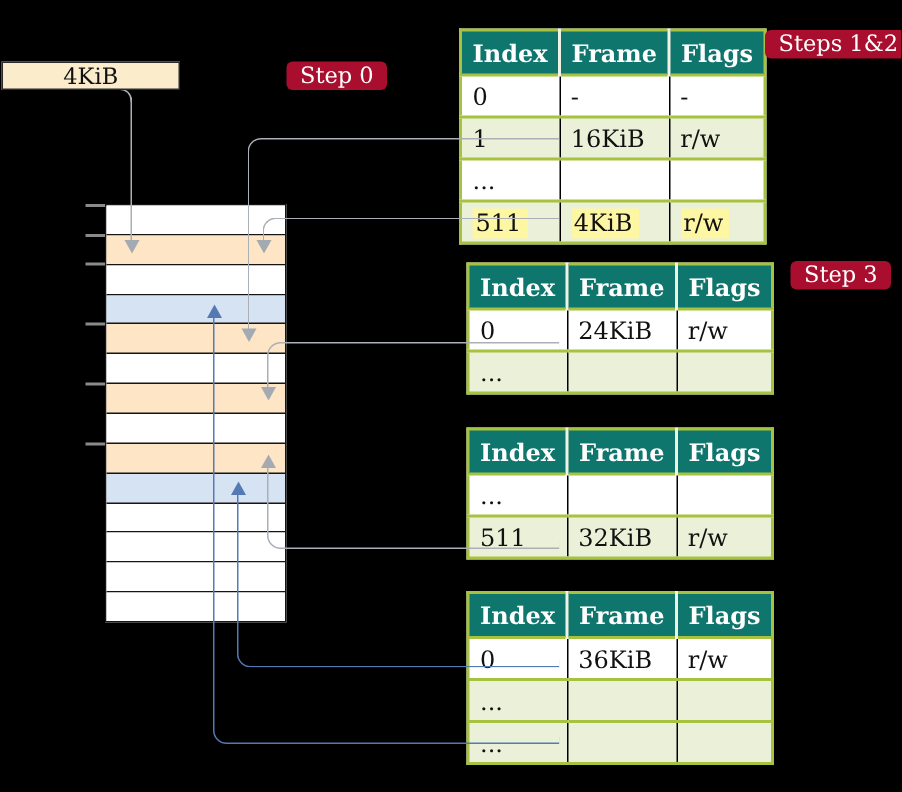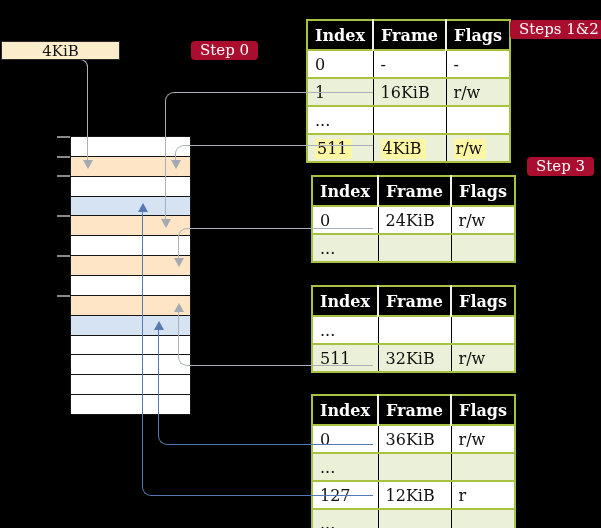--- a/index.html
+++ b/index.html
@@ -44,21 +44,21 @@
   .arr.down-gray { border-left:5px solid transparent; border-right:5px solid transparent; border-top:9px solid #a4aab1; }
   .arr.up-gray   { border-left:5px solid transparent; border-right:5px solid transparent; border-bottom:9px solid #a4aab1; }
   .arr.up-blue   { border-left:5px solid transparent; border-right:5px solid transparent; border-bottom:9px solid #5579b2; }
   
   .ptable {
     position:absolute; border-collapse:collapse; table-layout:fixed;
     background:#fff; font-size:16px; color:#111; z-index:2;
     border:2px solid #a6c23f;
   }
   .ptable th {
-    background:#000000; color:#fff; font-weight:bold; text-align:right;
+    background:#0f766e; color:#fff; font-weight:bold; text-align:right;
     padding:2px 7px; height:24px; border-left:2px solid #f0f3e4; font-size:16px;margin-left:16px;
   }
   .ptable th:first-child { border-left:none; }
   .ptable td {
     padding:1px 7px; height:24px; vertical-align:middle;
     border-left:1px solid #000; border-top:2px solid #a6c23f;
     background:#fff;
   }
   .ptable td:first-child { border-left:none; }
   .ptable tr.shaded td { background:#ebf1d8; }
@@ -68,21 +68,21 @@
 <body>
 
 <div id="canvas">
 
   <div class="framebox">
     <span>4KiB</span>
   </div>
 
   <div class="steplabel" style="left:191px; top:41px;">Step 0</div>
   <div class="steplabel" style="left:510px; top:20px;">Steps 1&amp;2</div>
-  <div class="steplabel" style="left:527px; top:157px;">Step 3</div>
+  <div class="steplabel" style="left:527px; top:174px;">Step 3</div>
 
   <div id="memcol">
       <div class="mcell white"></div>
       <div class="mcell peach"></div>
       <div class="mcell white"></div>
       <div class="mcell blue"></div>
       <div class="mcell peach"></div>
       <div class="mcell white"></div>
       <div class="mcell peach"></div>
       <div class="mcell white"></div>
@@ -231,25 +231,20 @@
       <tr>
         <td>0</td>
         <td>36KiB</td>
         <td>r/w</td>
       </tr>
       <tr class="shaded">
         <td>...</td>
         <td></td>
         <td></td>
       </tr>
-      <tr>
-        <td>127</td>
-        <td>12KiB</td>
-        <td>r</td>
-      </tr>
       <tr class="shaded">
         <td>...</td>
         <td></td>
         <td></td>
       </tr>
     </tbody>
   </table>
 
 </div>
 

